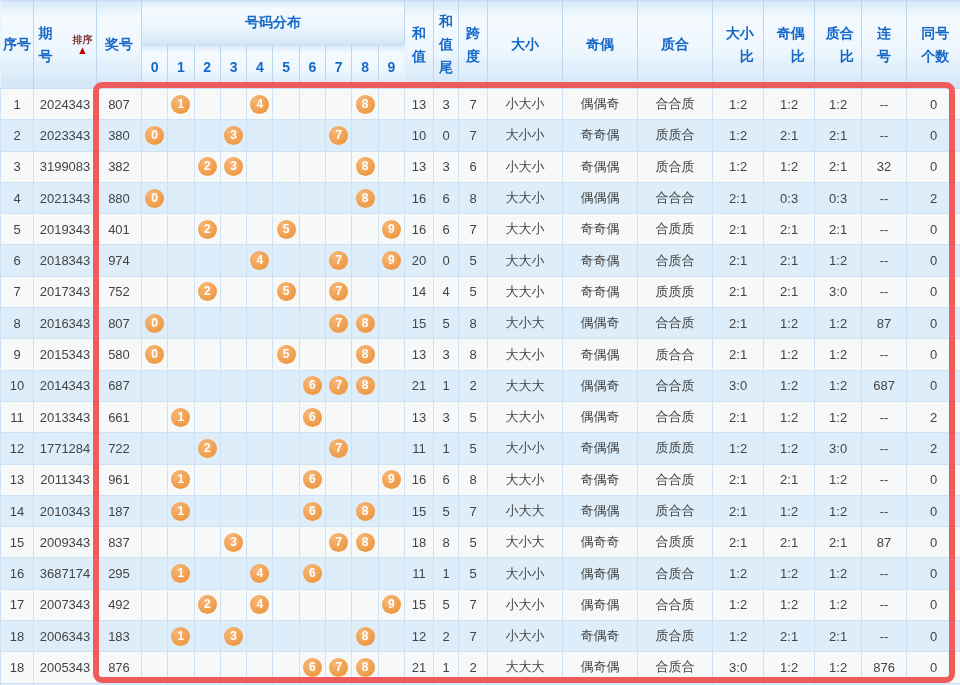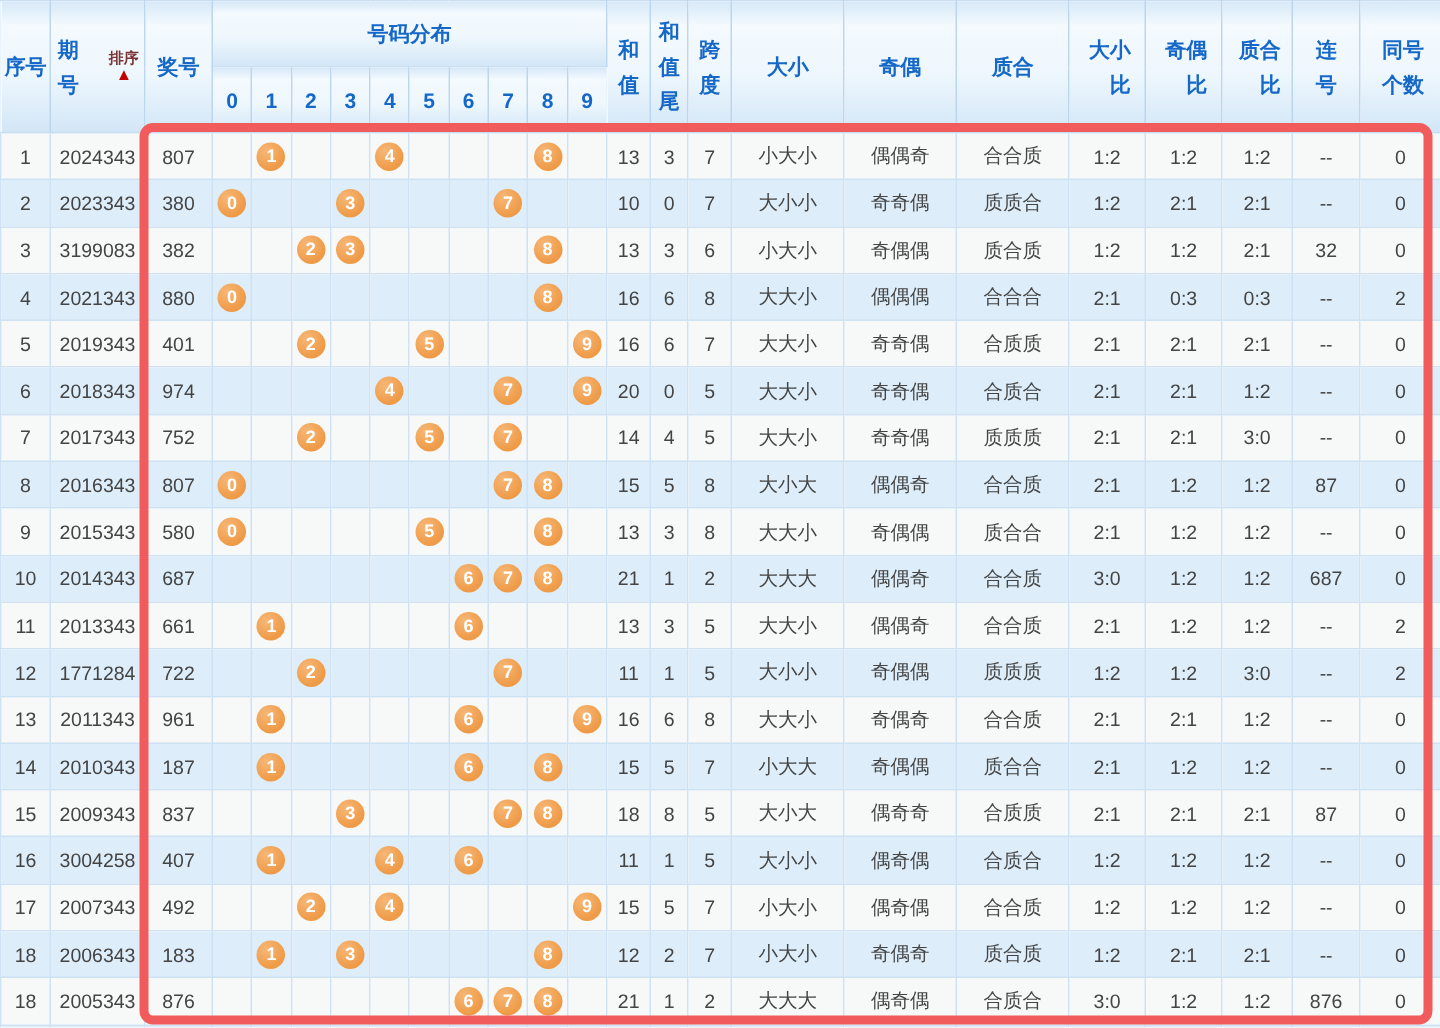--- a/index.html
+++ b/index.html
@@ -497,22 +497,22 @@
           <td>偶奇奇</td>
           <td>合质质</td>
           <td>2:1</td>
           <td>2:1</td>
           <td>2:1</td>
           <td>87</td>
           <td>0</td>
         </tr>
         <tr class="even">
           <td>16</td>
-          <td>3004258</td>
-          <td>407</td>
+          <td>3687174</td>
+          <td>295</td>
           <td class="dist"></td>
           <td class="dist"><span class="ball">1</span></td>
           <td class="dist"></td>
           <td class="dist"></td>
           <td class="dist"><span class="ball">4</span></td>
           <td class="dist"></td>
           <td class="dist"><span class="ball">6</span></td>
           <td class="dist"></td>
           <td class="dist"></td>
           <td class="dist"></td>

